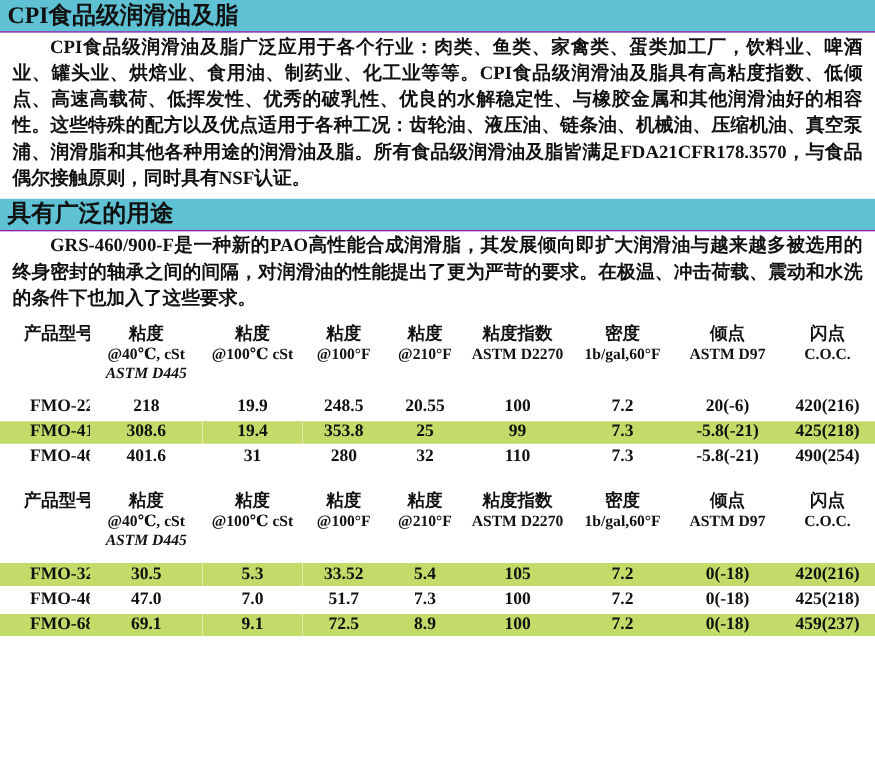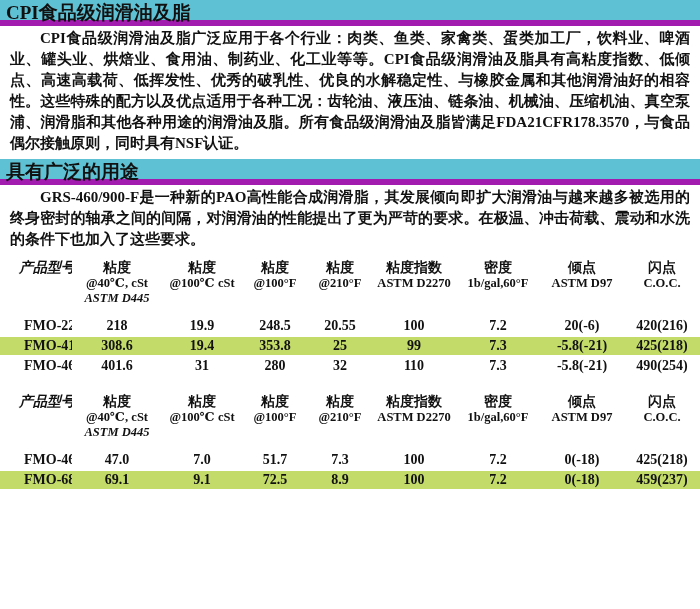--- a/index.html
+++ b/index.html
@@ -12,39 +12,39 @@
   body{
     width:700px;height:609px;overflow:hidden;
     font-family:"Liberation Serif","DejaVu Serif",serif;
     color:var(--text);
   }
   .bar{
     background:var(--header-bg);
     height:26px;line-height:26px;
     padding-left:6px;
     font-size:19px;font-weight:bold;
-    border-bottom:6px solid #a21caf;
+    border-bottom:1px solid #a21caf;
   }
   .para{
     font-size:15px;font-weight:bold;line-height:21px;
     text-indent:2em;text-align:justify;
     padding:2px 10px 0 10px;
   }
   .para.mid{margin-top:14px;}
   .bar.second{margin-top:5px;}
   .spec-table{
     width:700px;border-collapse:collapse;table-layout:fixed;
     margin-top:7px;
   }
   .spec-table th,.spec-table td{font-weight:bold;overflow:hidden;white-space:nowrap;}
   .spec-table thead th{
     vertical-align:top;text-align:center;
     padding:2px 0 10px 0;
   }
-  .spec-table thead th.model{text-align:center;padding-left:19px;font-style:italic;}
+  .spec-table thead th.model{text-align:center;padding-left:19px;}
   .hl1{font-size:14px;line-height:17px;}
   .hl2{font-size:12.5px;line-height:15px;}
   .hl3{font-size:12.5px;line-height:15px;font-style:italic;}
   .spec-table tbody td{
     font-size:14px;text-align:center;height:20px;
   }
   .spec-table tbody td.model{text-align:left;padding-left:24px;}
   .spec-table tbody tr{border-bottom:2px solid #ffffff;}
   .spec-table tbody tr.hl{background:var(--highlight-row);}
 </style>
@@ -201,20 +201,31 @@
             <div class="hl1">倾点</div>
             <div class="hl2">ASTM D97</div>
           </th>
         <th>
             <div class="hl1">闪点</div>
             <div class="hl2">C.O.C.</div>
           </th>
       </tr>
     </thead>
     <tbody>
+      <tr class="hl">
+        <td class="model">FMO-32</td>
+        <td>30.5</td>
+        <td>5.3</td>
+        <td>33.52</td>
+        <td>5.4</td>
+        <td>105</td>
+        <td>7.2</td>
+        <td>0(-18)</td>
+        <td>420(216)</td>
+      </tr>
       <tr>
         <td class="model">FMO-46</td>
         <td>47.0</td>
         <td>7.0</td>
         <td>51.7</td>
         <td>7.3</td>
         <td>100</td>
         <td>7.2</td>
         <td>0(-18)</td>
         <td>425(218)</td>

